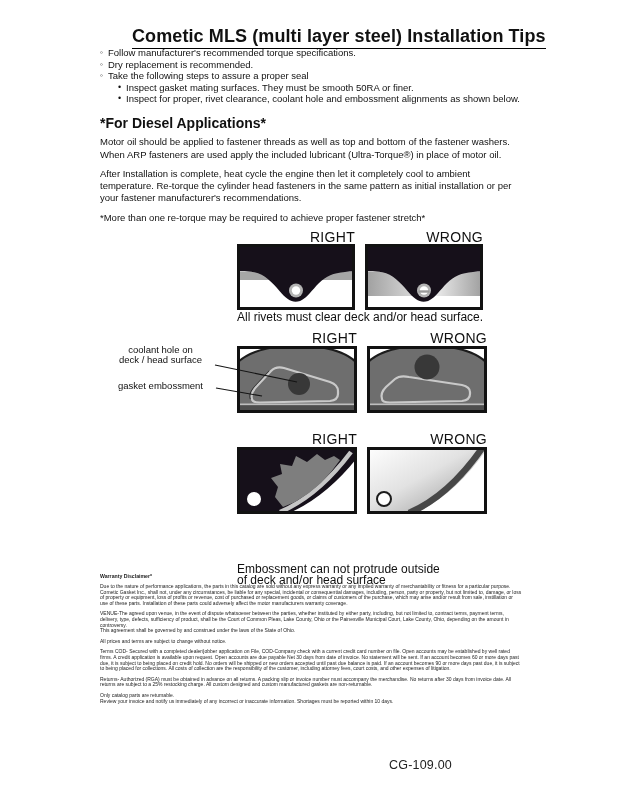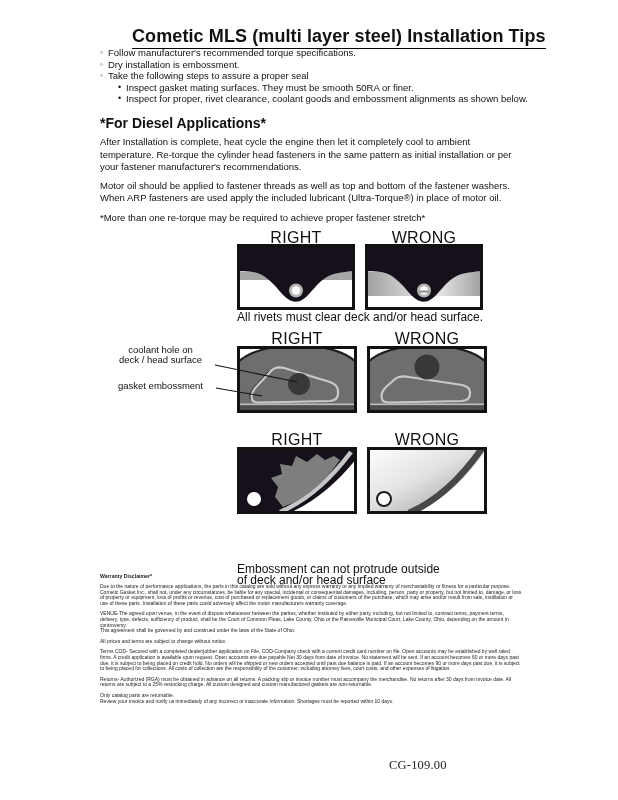--- a/index.html
+++ b/index.html
@@ -14,64 +14,64 @@
     border-bottom:1.6px solid #000; padding-bottom:1px; letter-spacing:0.1px;margin-left:32px;
   }
   .bullets { left:100px; top:47px; width:435px; font-size:9.5px; line-height:11.5px; }
   .b-row { display:flex; }
   .b-row .mk { width:8px; flex:none; font-size:8px; }
   .b-sub { padding-left:18px; }
   .b-sub .mk { width:8px; font-size:9px; }
   .diesel { left:100px; top:117px; width:420px; font-size:9.5px; line-height:12.3px; }
   .diesel h2 { font-size:14px; font-weight:bold; }
   .diesel p { margin-top:7px; }
-  .dg-h { width:118px; text-align:center; font-size:16px; letter-spacing:0.3px; color:#101010; }
+  .dg-h { width:118px; text-align:right; font-size:14px; letter-spacing:0.3px; color:#101010; }
   .dg-cap { font-size:12px; line-height:11px; color:#101010; }
   .dg-panel { line-height:0; }
   .lbl { font-size:9.5px; line-height:9.8px; text-align:center; color:#101010; }
   .fineprint { left:100px; top:574px; width:422px; font-size:5px; line-height:5.6px; color:#1c1c1c; }
   .fineprint .fp-h { font-weight:bold; font-size:5.2px; margin-bottom:4.5px; }
   .fineprint p { margin-bottom:5px; }
-  .pagecode { left:389px; top:758px; font-size:12.5px; letter-spacing:0.2px; color:#222;font-family:Liberation Serif, serif; }
+  .pagecode { left:389px; top:758px; font-size:12.5px; letter-spacing:0.2px; color:#222; }
   svg { display:block; }
 </style>
 </head>
 <body>
 
 <div class="page">
 
   <div class="abs title">Cometic MLS (multi layer steel) Installation Tips</div>
 
   <div class="abs bullets">
     <div class="b-row">
       <span class="mk">◦</span>
       <span>Follow manufacturer's recommended torque specifications.</span>
     </div>
     <div class="b-row">
       <span class="mk">◦</span>
-      <span>Dry installation is embossment.</span>
+      <span>Dry replacement is recommended.</span>
     </div>
     <div class="b-row">
       <span class="mk">◦</span>
       <span>Take the following steps to assure a proper seal</span>
     </div>
     <div class="b-row b-sub">
       <span class="mk">•</span>
       <span>Inspect gasket mating surfaces.  They must be smooth 50RA or finer.</span>
     </div>
     <div class="b-row b-sub">
       <span class="mk">•</span>
-      <span>Inspect for proper, rivet clearance, coolant goods and embossment alignments as shown below.</span>
+      <span>Inspect for proper, rivet clearance, coolant hole and embossment alignments as shown below.</span>
     </div>
   </div>
 
   <div class="abs diesel">
     <h2>*For Diesel Applications*</h2>
+    <p>Motor oil should be applied to fastener threads as well as top and bottom of the fastener washers. When ARP fasteners are used apply the included lubricant (Ultra-Torque®) in place of motor oil.</p>
     <p>After Installation is complete, heat cycle the engine then let it completely cool to ambient temperature. Re-torque the cylinder head fasteners in the same pattern as initial installation or per your fastener manufacturer's recommendations.</p>
-    <p>Motor oil should be applied to fastener threads as well as top and bottom of the fastener washers. When ARP fasteners are used apply the included lubricant (Ultra-Torque®) in place of motor oil.</p>
     <p>*More than one re-torque may be required to achieve proper fastener stretch*</p>
   </div>
 
   <div class="abs dg-h" style="left:237px; top:229px;">RIGHT</div>
   <div class="abs dg-h" style="left:365px; top:229px;">WRONG</div>
 
   <div class="abs dg-panel" style="left:237px; top:244px;">
     <svg width="118" height="66" viewBox="0 0 118 66">
       <rect x="0" y="0" width="118" height="66" fill="#ffffff"></rect>
       <rect x="0" y="28" width="118" height="8" fill="#a6a6a6"></rect>

